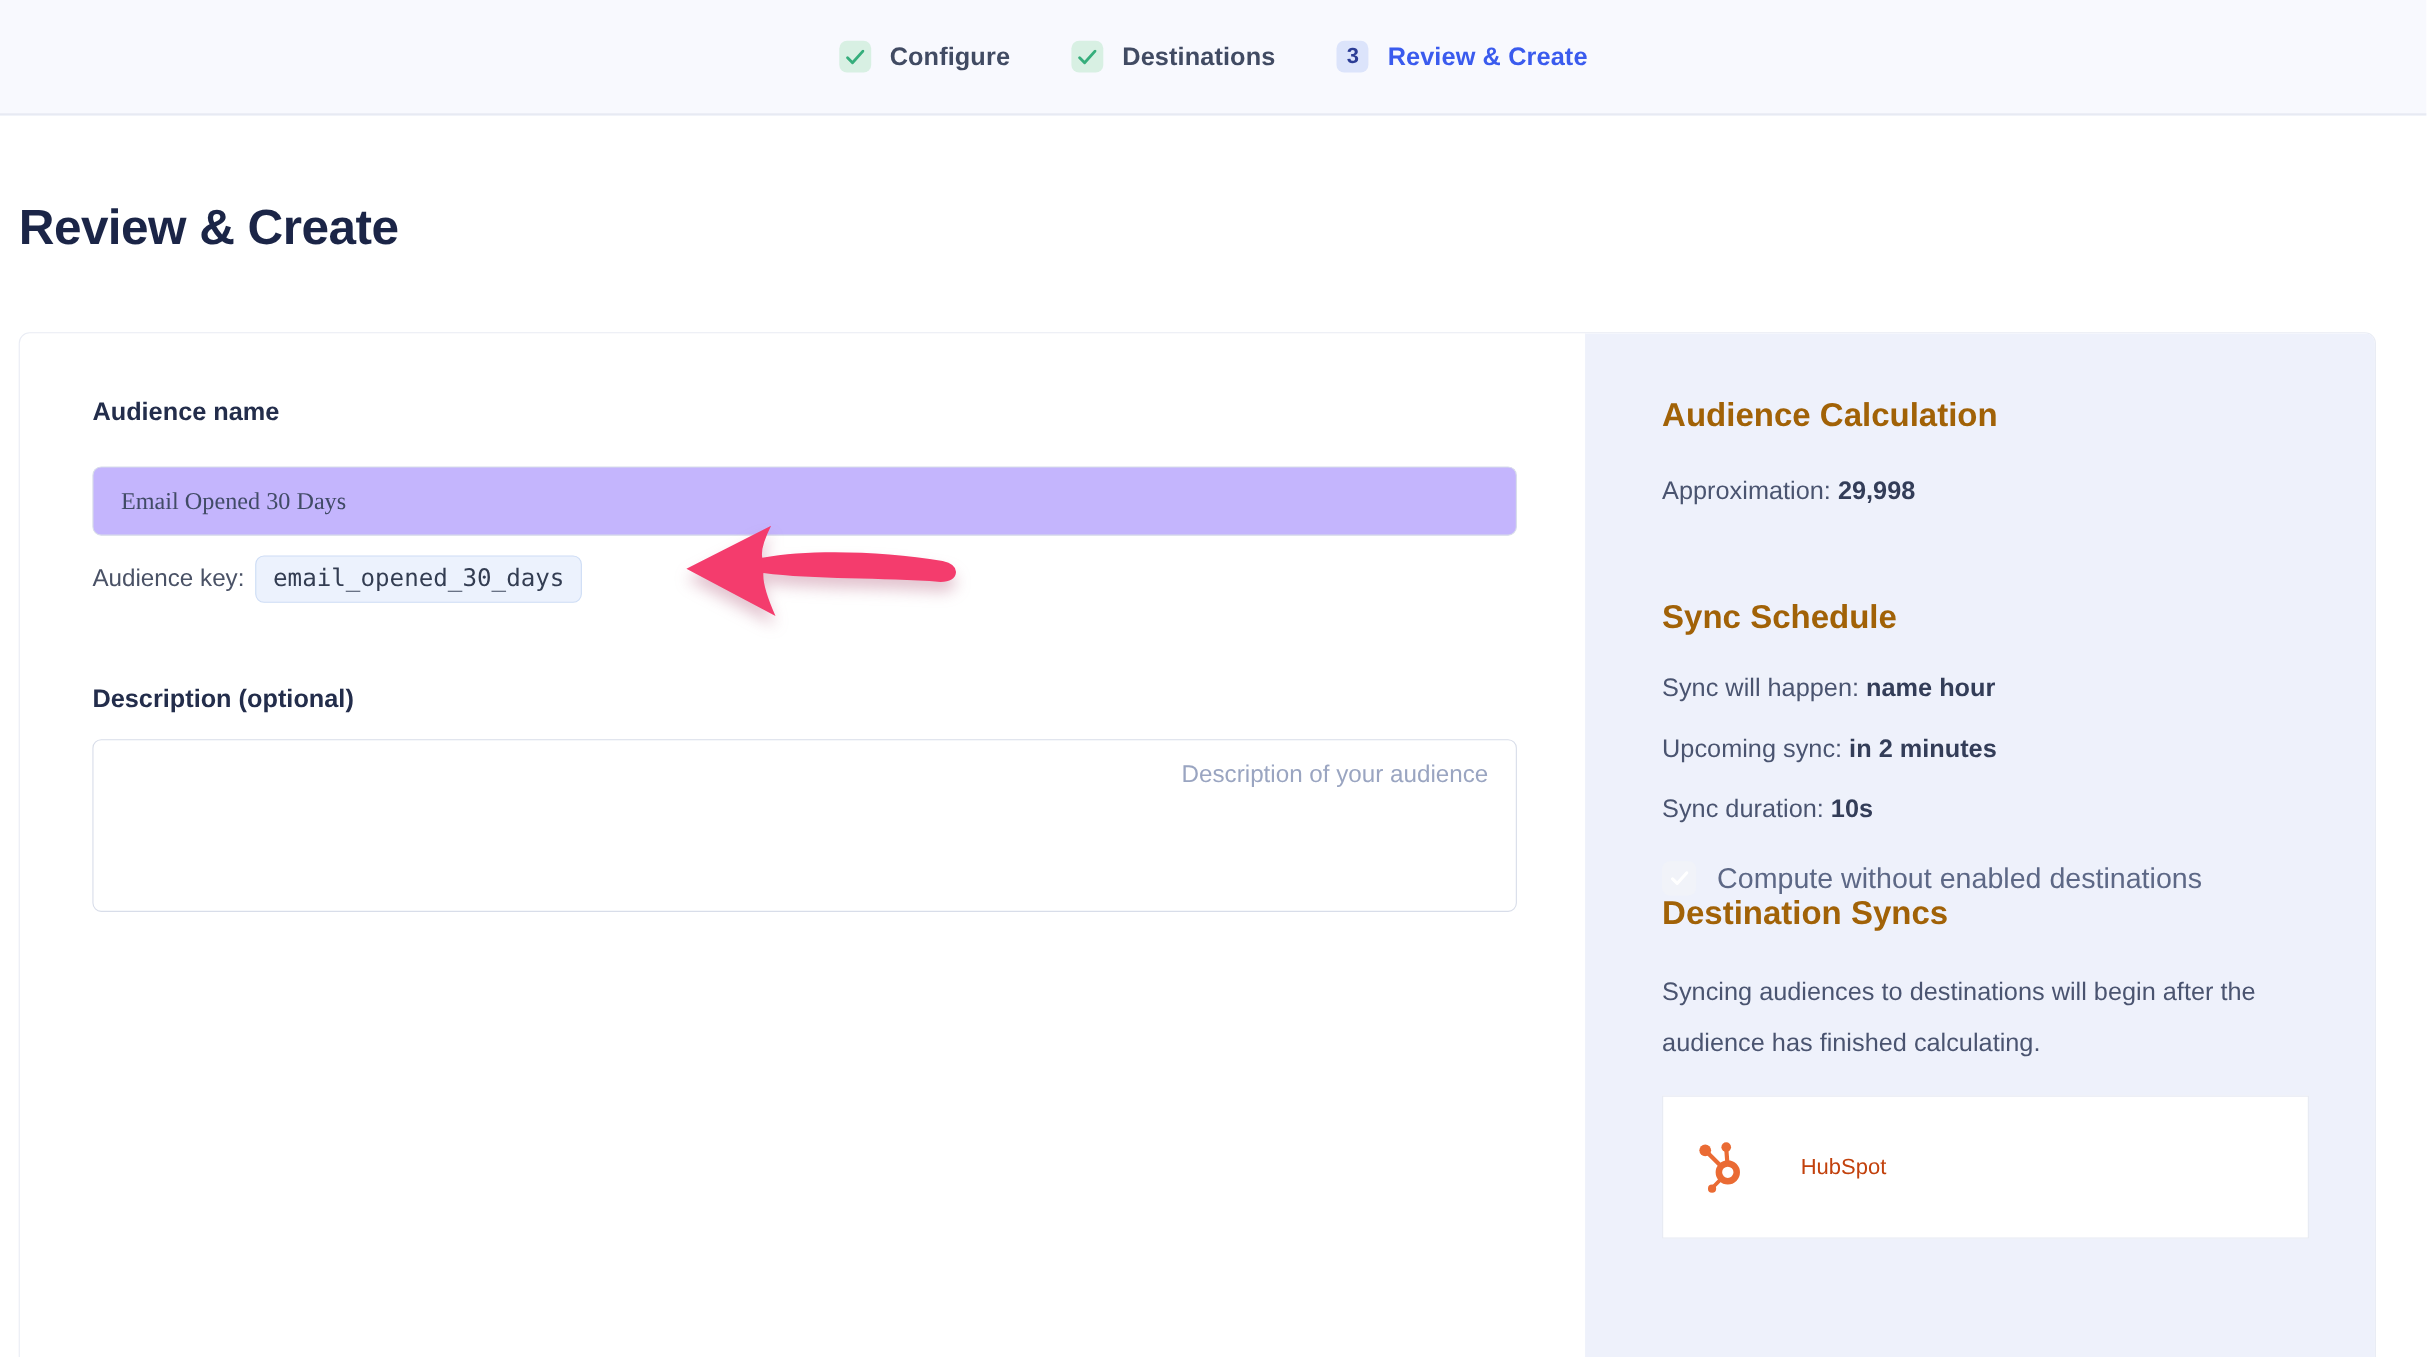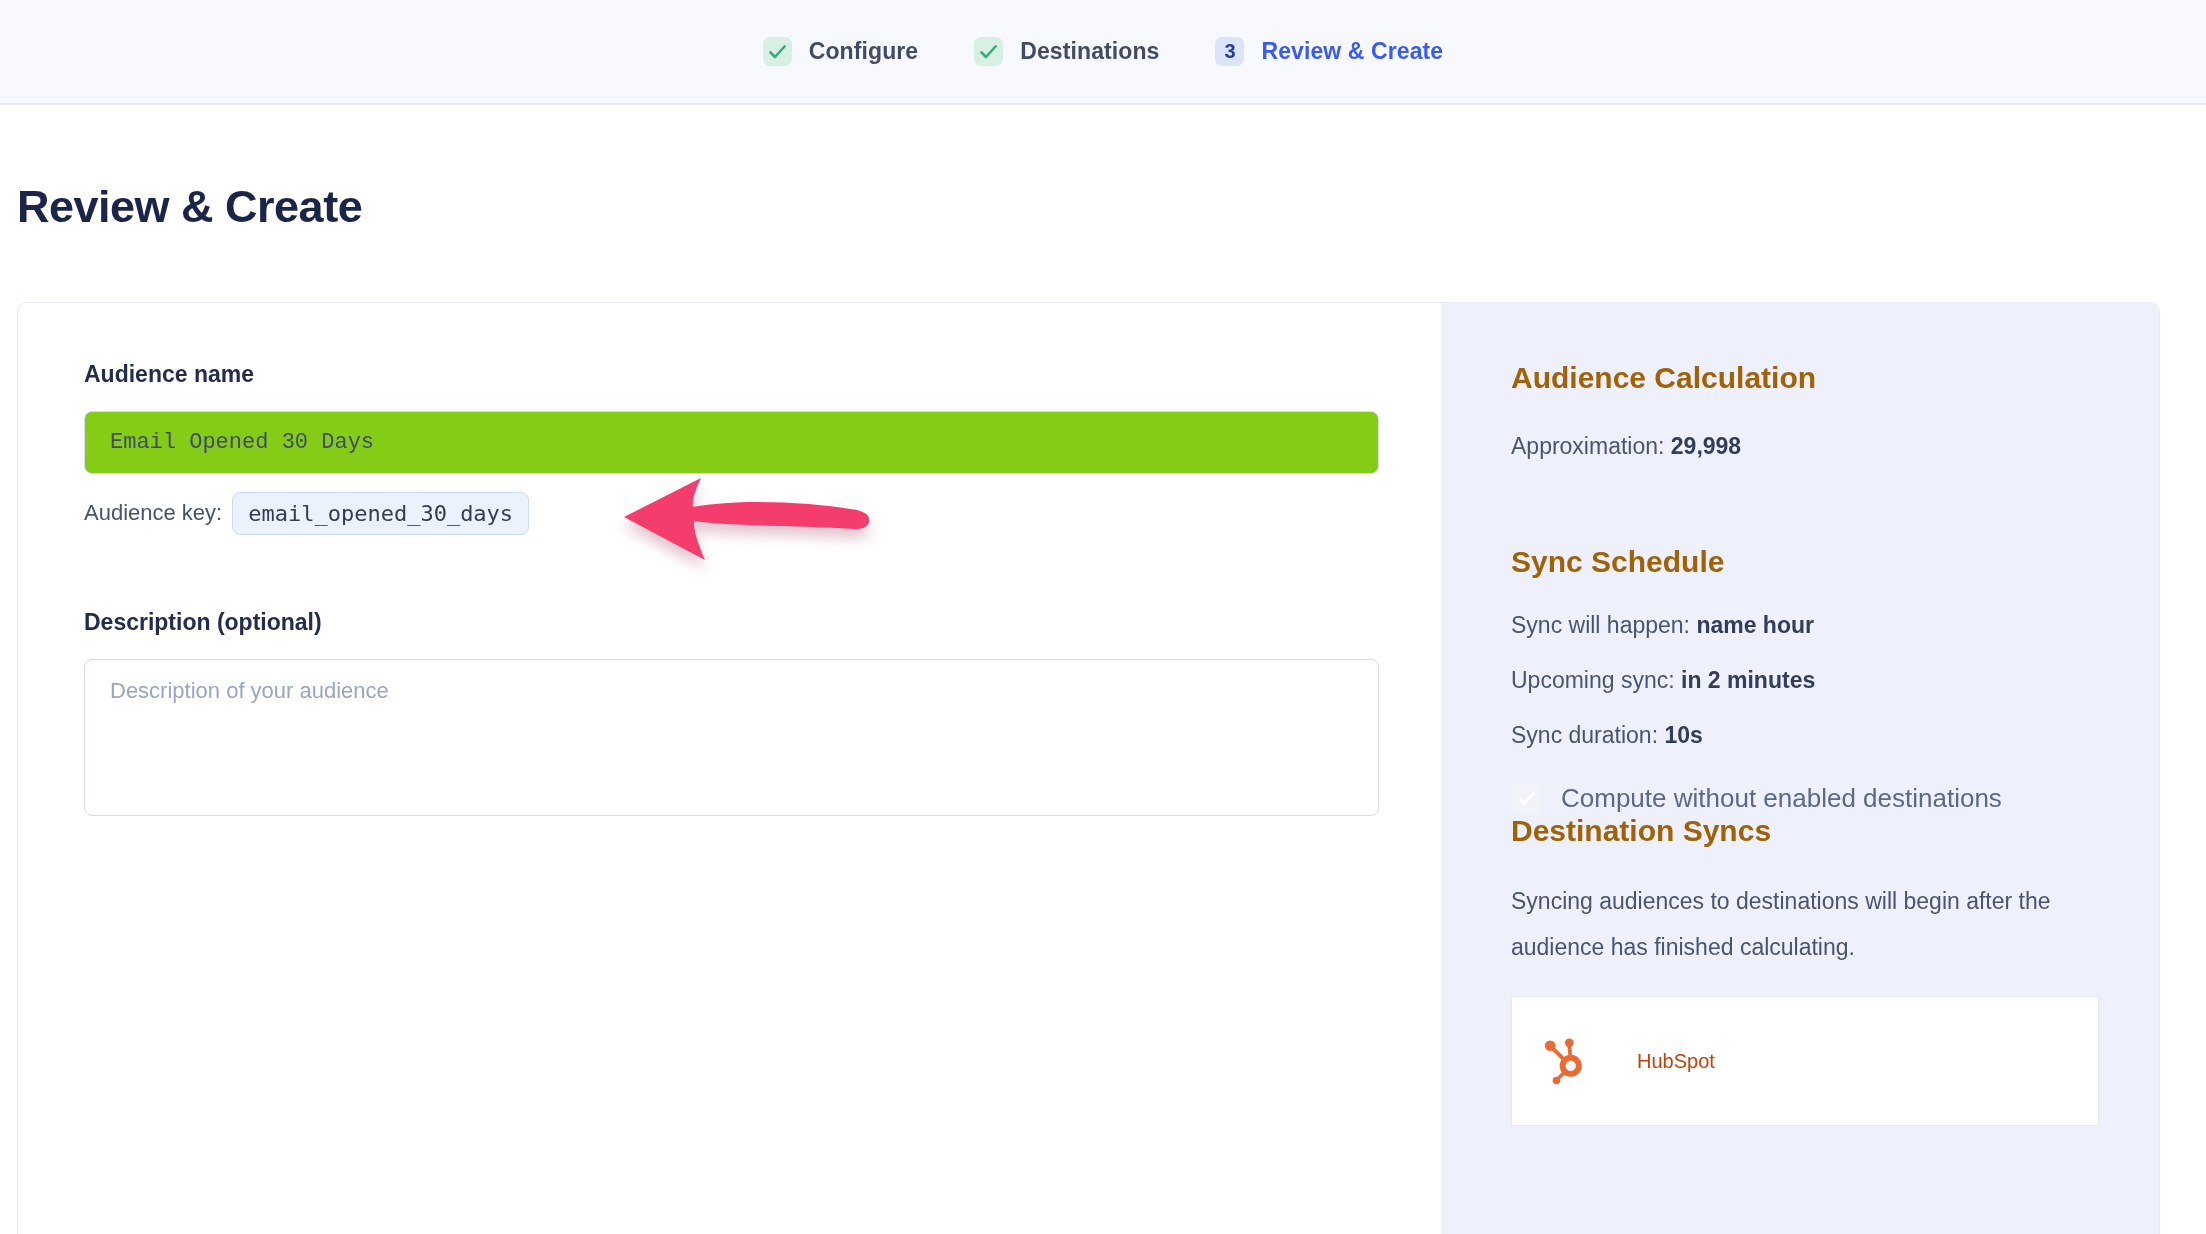--- a/index.html
+++ b/index.html
@@ -72,27 +72,27 @@
     flex: 1 1 auto;
     padding: 58px 62px 0 66px;
     position: relative;
   }
   .field-label {
     font-size: 23px;
     font-weight: 600;
     color: #232d4b;
   }
   .text-input {
-    margin-top: 23px;
+    margin-top: 36px;
     width: 1295px;
     height: 63px;
     border: 1px solid #d8dde9;
     border-radius: 8px;
-    background: #84cc16;
-    font-family: Liberation Mono, monospace;
+    background: #c4b5fd;
+    font-family: Liberation Serif, serif;
     font-size: 22px;
     color: #414b66;
     padding: 0 25px;
     outline: none;
     display: block;
   }
   .key-row {
     margin-top: 15px;
     display: flex;
     align-items: center;
@@ -121,20 +121,21 @@
     border: 1px solid #d8dde9;
     border-radius: 8px;
     background: #ffffff;
     font-family: "Liberation Sans", sans-serif;
     font-size: 22px;
     color: #414b66;
     padding: 18px 25px;
     outline: none;
     resize: none;
     display: block;
+    text-align: right;
   }
   .textarea::placeholder { color: #9aa5c1; }
 
   
   .annotation-arrow {
     position: absolute;
     left: 603px; top: 173px;
     width: 252px; height: 92px;
     pointer-events: none;
     filter: drop-shadow(0px 9px 7px rgba(173, 80, 115, 0.35));

